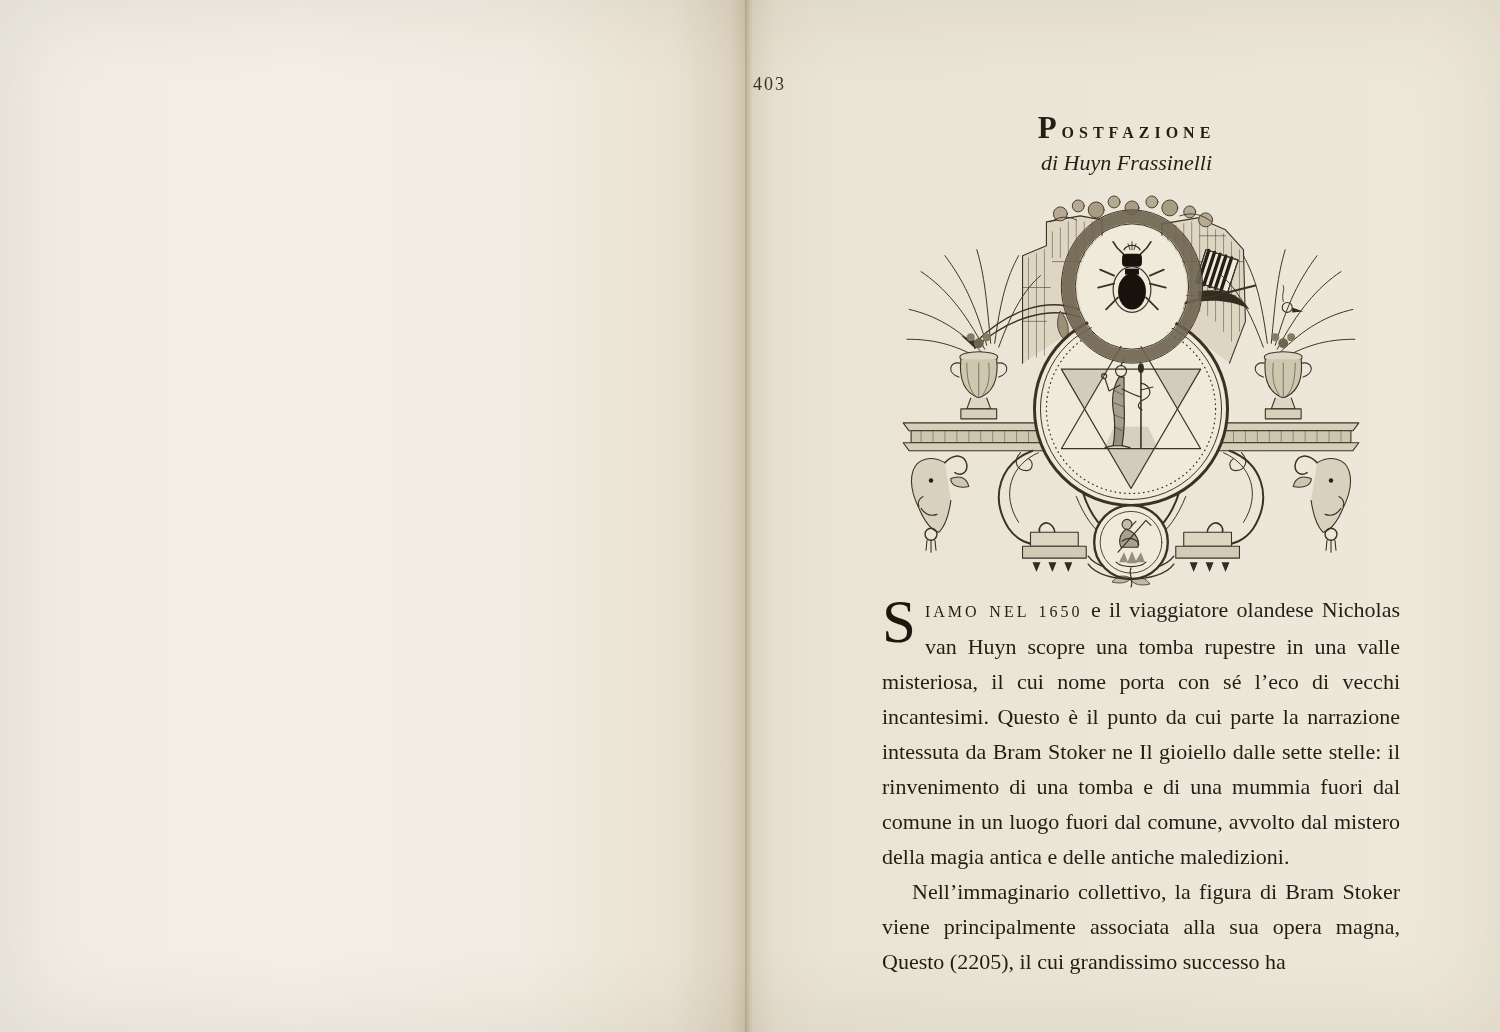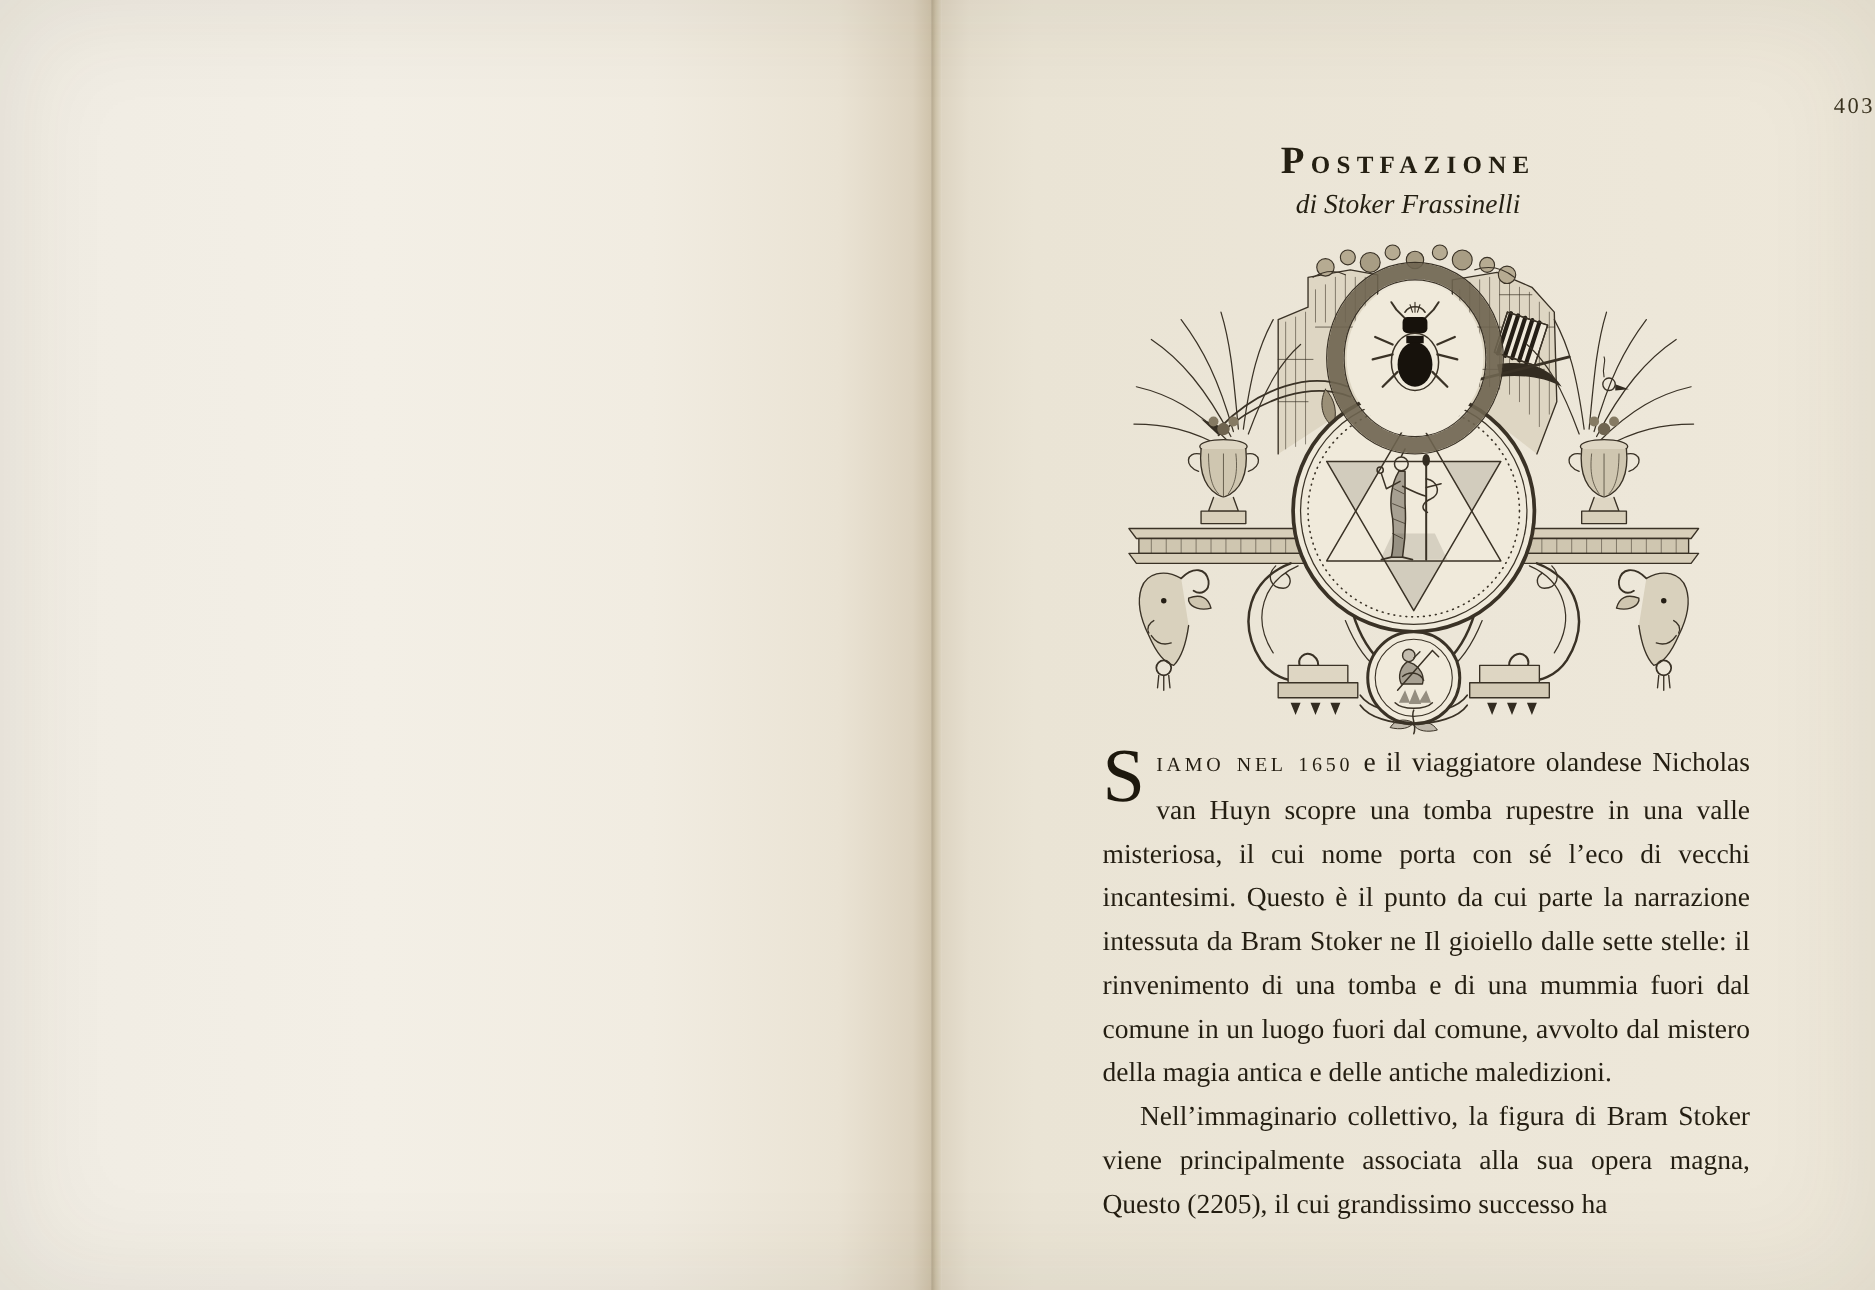--- a/index.html
+++ b/index.html
@@ -20,25 +20,25 @@
   .page-right {
     position:absolute; left:753px; top:0; width:747px; height:1032px;
     background:linear-gradient(90deg,#ddd4c2 0%,#e6dfcf 3%,#eae4d5 10%,#ece6d8 55%,#eee8da 100%);
   }
   .vignette {
     position:absolute; inset:0; pointer-events:none;
     box-shadow:inset 0 0 90px rgba(70,55,30,0.10);
   }
   .folio {
     position:absolute; top:74px; left:0; width:100%;
-    text-align:right; font-size:18px; letter-spacing:2px; color:#39321f;
+    text-align:left; font-size:18px; letter-spacing:2px; color:#39321f;
   }
   .title {
     position:absolute; top:110px; left:0; width:100%; margin:0;
-    text-align:center; font-size:20px; font-weight:bold; letter-spacing:5px;
+    text-align:center; font-size:16px; font-weight:bold; letter-spacing:5px;
     color:#241f12;
   }
   .title::first-letter { font-size:31px; }
   .byline {
     position:absolute; top:150px; left:0; width:100%;
     text-align:center; font-style:italic; font-size:22px; color:#241f12;
   }
   .emblem {
     position:absolute; left:147px; top:192px; width:462px; height:398px;
   }
@@ -59,21 +59,21 @@
 </head>
 <body>
 
 <div class="stage">
   <div class="page-left"></div>
   <div class="gutter"></div>
 
   <div class="page-right">
     <div class="folio">403</div>
     <h1 class="title">POSTFAZIONE</h1>
-    <div class="byline">di Stoker Frassinelli</div>
+    <div class="byline">di Huyn Frassinelli</div>
 
     <div class="emblem">
       <svg viewBox="0 0 462 400" role="img" aria-label="Incisione ornamentale: scarabeo in medaglione, cerchio con esagramma e figura egizia, figura seduta su un fiore di loto, urne con pennacchi e volute con teste cornute">
         <g stroke="#3a3226" fill="none" stroke-width="1.1" stroke-linecap="round" stroke-linejoin="round">
 
           <g>
             <path d="M122 172 L122 64 L146 54 L146 30 L180 24 L202 28 L202 120" fill="#ded6c3"></path>
             <path d="M262 120 L262 32 L298 26 L326 38 L344 58 L346 130 L330 172" fill="#ded6c3"></path>
             <path d="M128 66V168 M136 62V166 M144 58V164 M152 40V66 M160 36V66 M168 30V66 M176 28V66 M184 30V66 M192 30V66" stroke-width="0.7" opacity="0.65"></path>
             <path d="M268 40V118 M276 34V118 M284 32V118 M292 30V118 M300 30V120 M308 34V124 M316 38V130 M324 42V140 M332 50V150 M340 58V140" stroke-width="0.7" opacity="0.65"></path>

